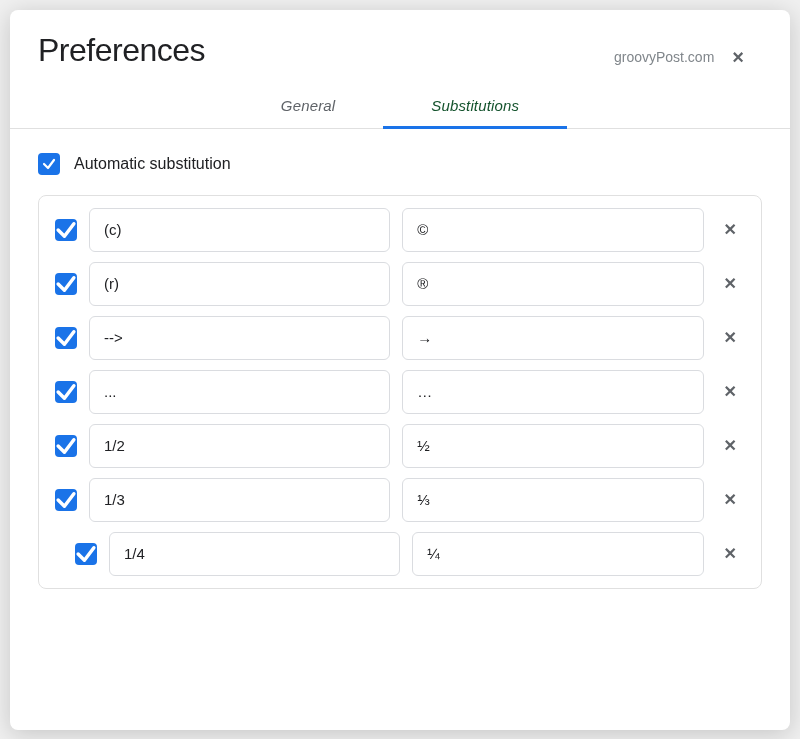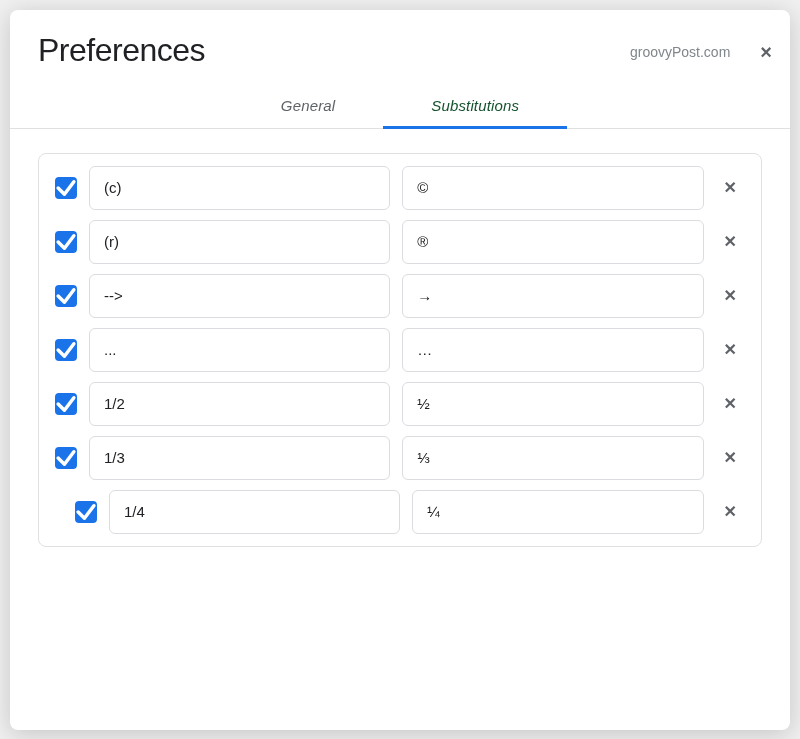--- a/index.html
+++ b/index.html
@@ -23,36 +23,36 @@
       box-shadow: 0 4px 24px rgba(0,0,0,0.18);
       width: 780px;
       min-height: 720px;
       padding: 0;
       position: relative;
       overflow: hidden;
     }
 
     .dialog-header {
       display: flex;
-      align-items: flex-start;
+      align-items: flex-end;
       justify-content: space-between;
-      padding: 22px 12px 0 28px;
+      padding: 22px 40px 0 28px;
     }
 
     .dialog-title {
       font-size: 32px;
       font-weight: 400;
       color: #202124;
       letter-spacing: -0.5px;
     }
 
     .header-right {
       display: flex;
       align-items: center;
-      gap: 24px;
+      gap: 12px;
       margin-top: 8px;
     }
 
     .site-label {
       color: #80868b;
       font-size: 14px;
     }
 
     .close-btn {
       background: none;
@@ -212,20 +212,28 @@
       <button class="close-btn">×</button>
     </div>
   </div>
 
   <div class="tabs">
     <button class="tab">General</button>
     <button class="tab active">Substitutions</button>
   </div>
 
   <div class="content">
+    <div class="auto-sub-row">
+      <div class="checkbox-blue">
+        <svg viewBox="0 0 14 14" fill="none" xmlns="http://www.w3.org/2000/svg">
+          <polyline points="2,7 6,11 12,3" stroke="white" stroke-width="2.2" stroke-linecap="round" stroke-linejoin="round" fill="none"></polyline>
+        </svg>
+      </div>
+      <span class="auto-sub-label">Automatic substitution</span>
+    </div>
 
     <div class="substitution-table-container">
       <div class="substitution-table-scroll">
 
         <div class="sub-row">
           <div class="sub-checkbox">
             <svg viewBox="0 0 14 14" fill="none" xmlns="http://www.w3.org/2000/svg">
               <polyline points="2,7 6,11 12,3" stroke="white" stroke-width="2.2" stroke-linecap="round" stroke-linejoin="round" fill="none"></polyline>
             </svg>
           </div>

